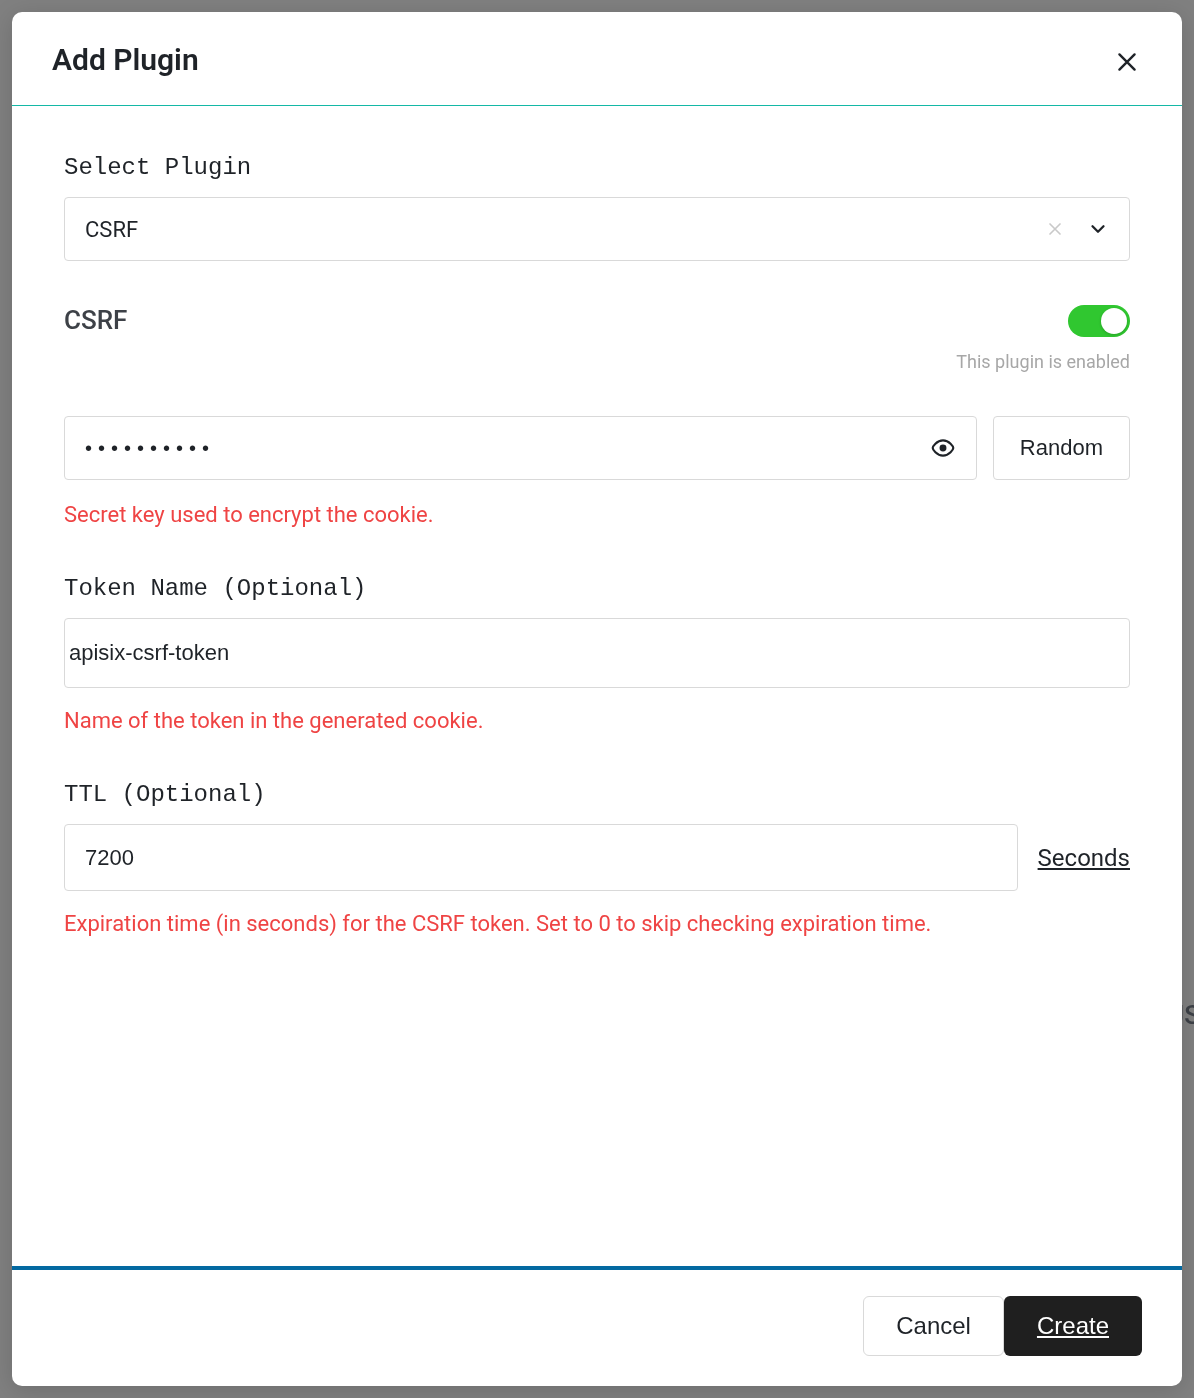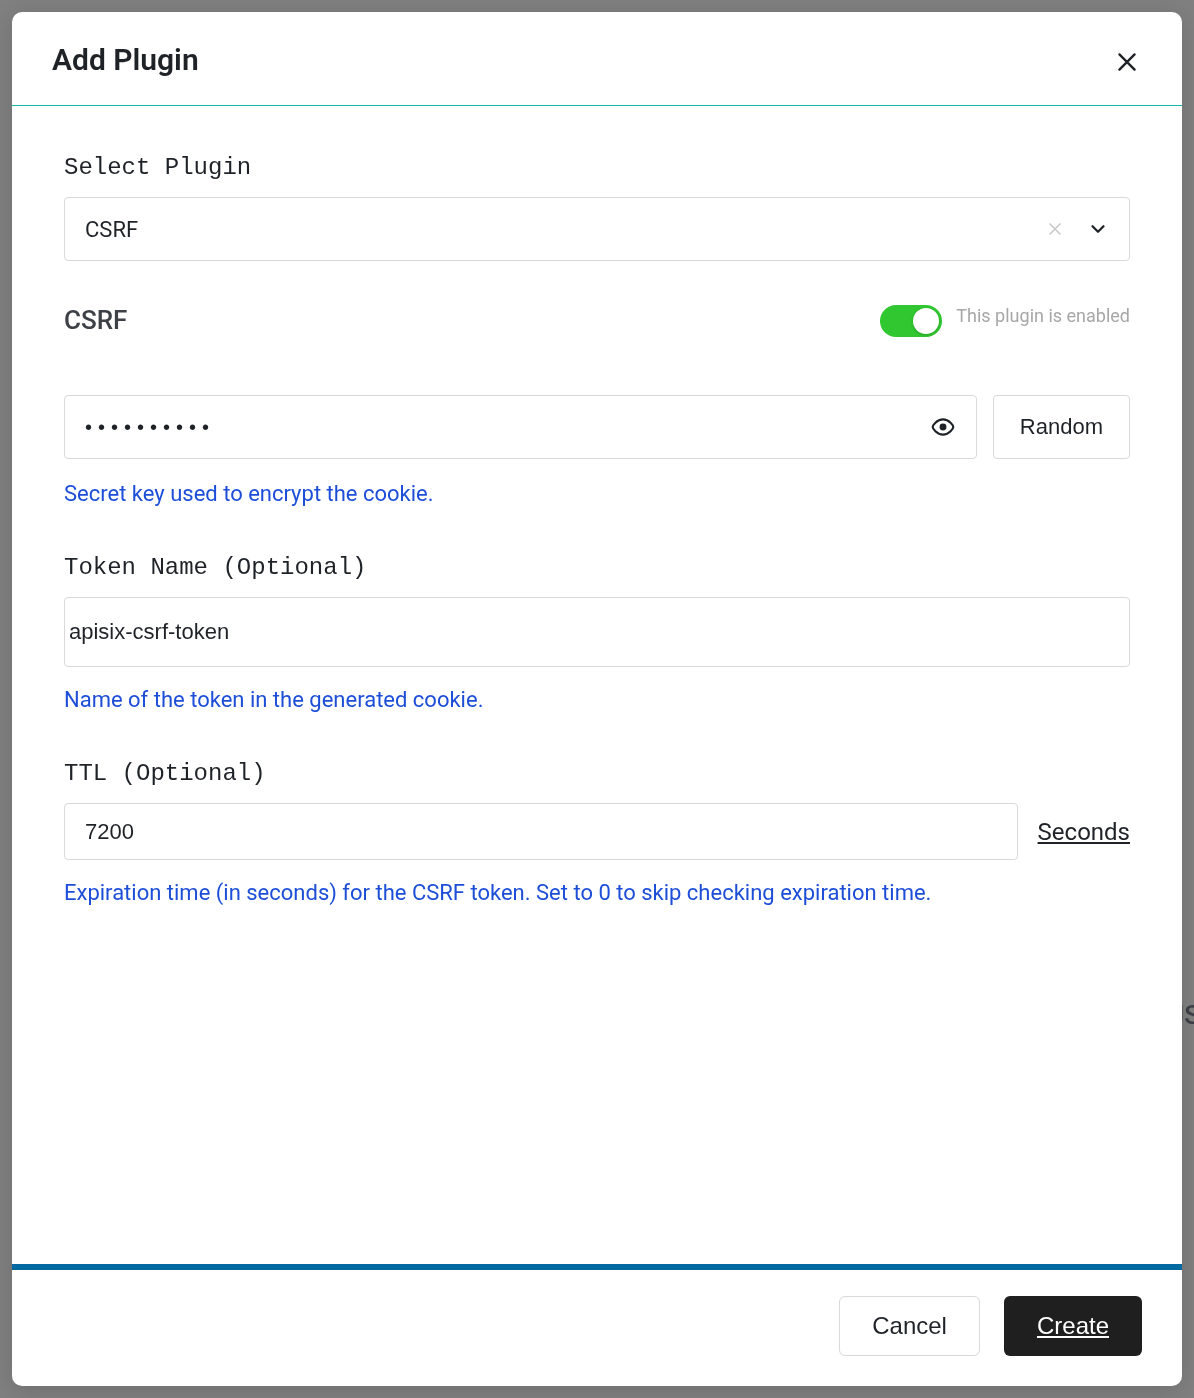--- a/index.html
+++ b/index.html
@@ -113,23 +113,22 @@
     justify-content: space-between;
     margin-bottom: 44px;
   }
   .plugin-name {
     font-size: 26px;
     font-weight: 500;
     color: #3d4147;
   }
   .toggle-col {
     display: flex;
-    flex-direction: row;
-    align-items: flex-start;
-    gap: 14px;
+    flex-direction: column;
+    align-items: flex-end;
   }
   .toggle {
     width: 62px;
     height: 32px;
     background: #30c730;
     border-radius: 16px;
     position: relative;
     cursor: pointer;
     margin-bottom: 14px;
   }
@@ -187,21 +186,21 @@
     height: 64px;
     padding: 0 26px;
     font-size: 22px;
     color: #1f2328;
     cursor: pointer;
     display: flex;
     align-items: center;
   }
   .field-hint {
     font-size: 22px;
-    color: #1d4ed8;
+    color: #ef4444;
     line-height: 1.5;
   }
   .text-input {
     width: 100%;
     border: 1px solid #d9d9d9;
     border-radius: 4px;
     height: 70px;
     padding: 0 4px;
     font-size: 22px;
     color: #1f2328;
@@ -212,38 +211,37 @@
   .ttl-row {
     display: flex;
     align-items: center;
     gap: 20px;
     margin-bottom: 16px;
   }
   .ttl-input {
     flex: 1;
     border: 1px solid #d9d9d9;
     border-radius: 4px;
-    height: 57px;
+    height: 67px;
     padding: 0 20px;
     font-size: 22px;
     color: #1f2328;
     background: #fff;
     outline: none;
   }
   .ttl-unit {
     font-size: 24px;
     color: #1f2328;
     text-decoration: underline;
   }
   .modal-footer {
-    border-top: 6px solid #0369a1;
+    border-top: 4px solid #0369a1;
     padding: 26px 40px 30px 40px;
     display: flex;
     justify-content: flex-end;
-    gap: 24px;
   }
   .btn {
     height: 60px;
     padding: 0 32px;
     border-radius: 6px;
     font-size: 24px;
     cursor: pointer;
     display: flex;
     align-items: center;
     justify-content: center;

